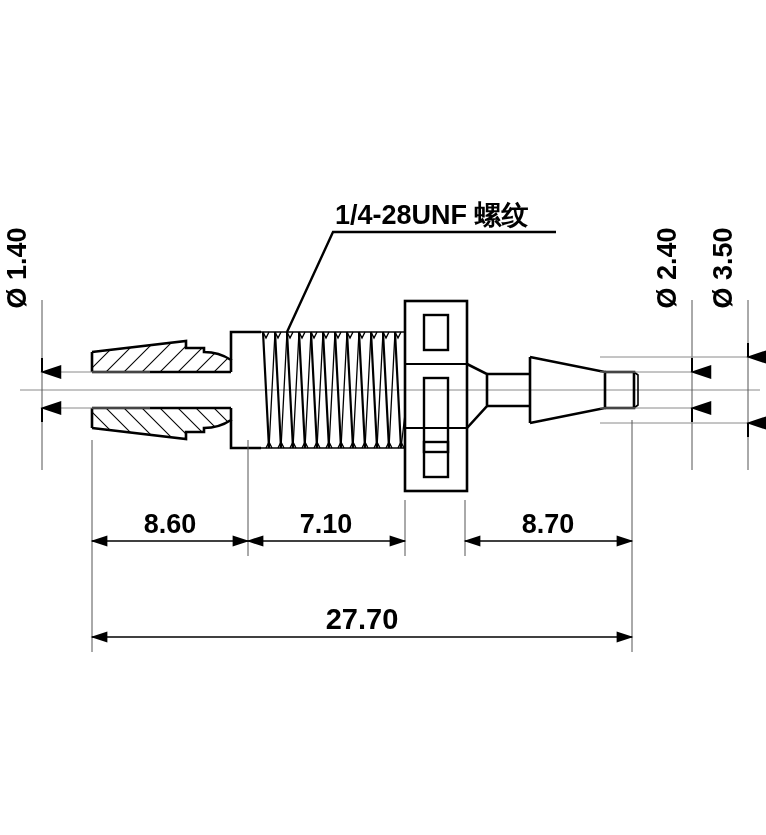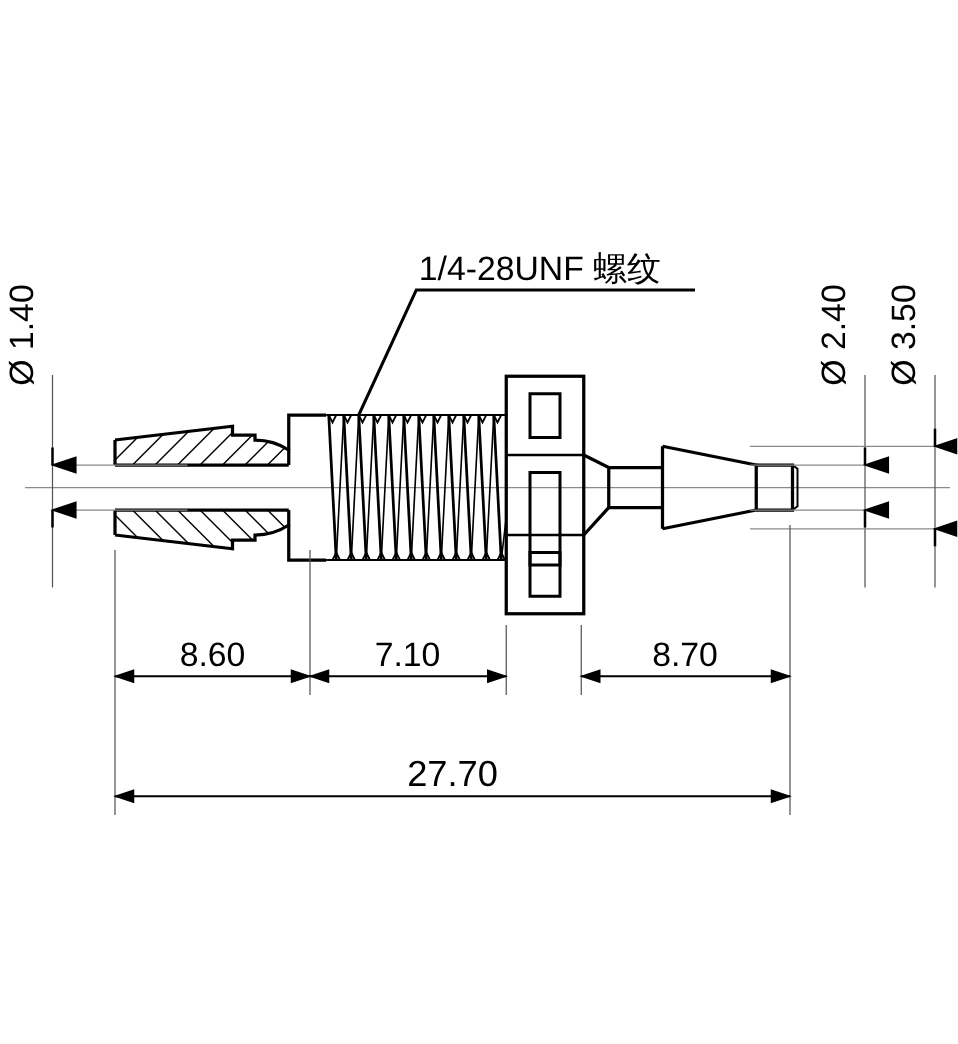--- a/index.html
+++ b/index.html
@@ -2,21 +2,21 @@
 <html><head>
 <meta charset="utf-8">
 <title>Technical Drawing</title>
 <style>
   html,body{margin:0;padding:0;background:#ffffff;}
   body{
     width:766px;height:835px;
     font-family:"Liberation Sans","DejaVu Sans",sans-serif;
     overflow:hidden;
   }
-  #sheet{position:relative;width:766px;height:619px;background:#fff;}
+  #sheet{position:relative;width:766px;height:619px;background:#fff;font-weight:bold;}
   #sheet svg{display:block;}
   .no-sel{user-select:none;}
 </style>
 </head>
 <body>
 
 <div id="sheet">
   <svg width="766" height="835" viewBox="0 0 766 835" xmlns="http://www.w3.org/2000/svg">
 
     <defs>

